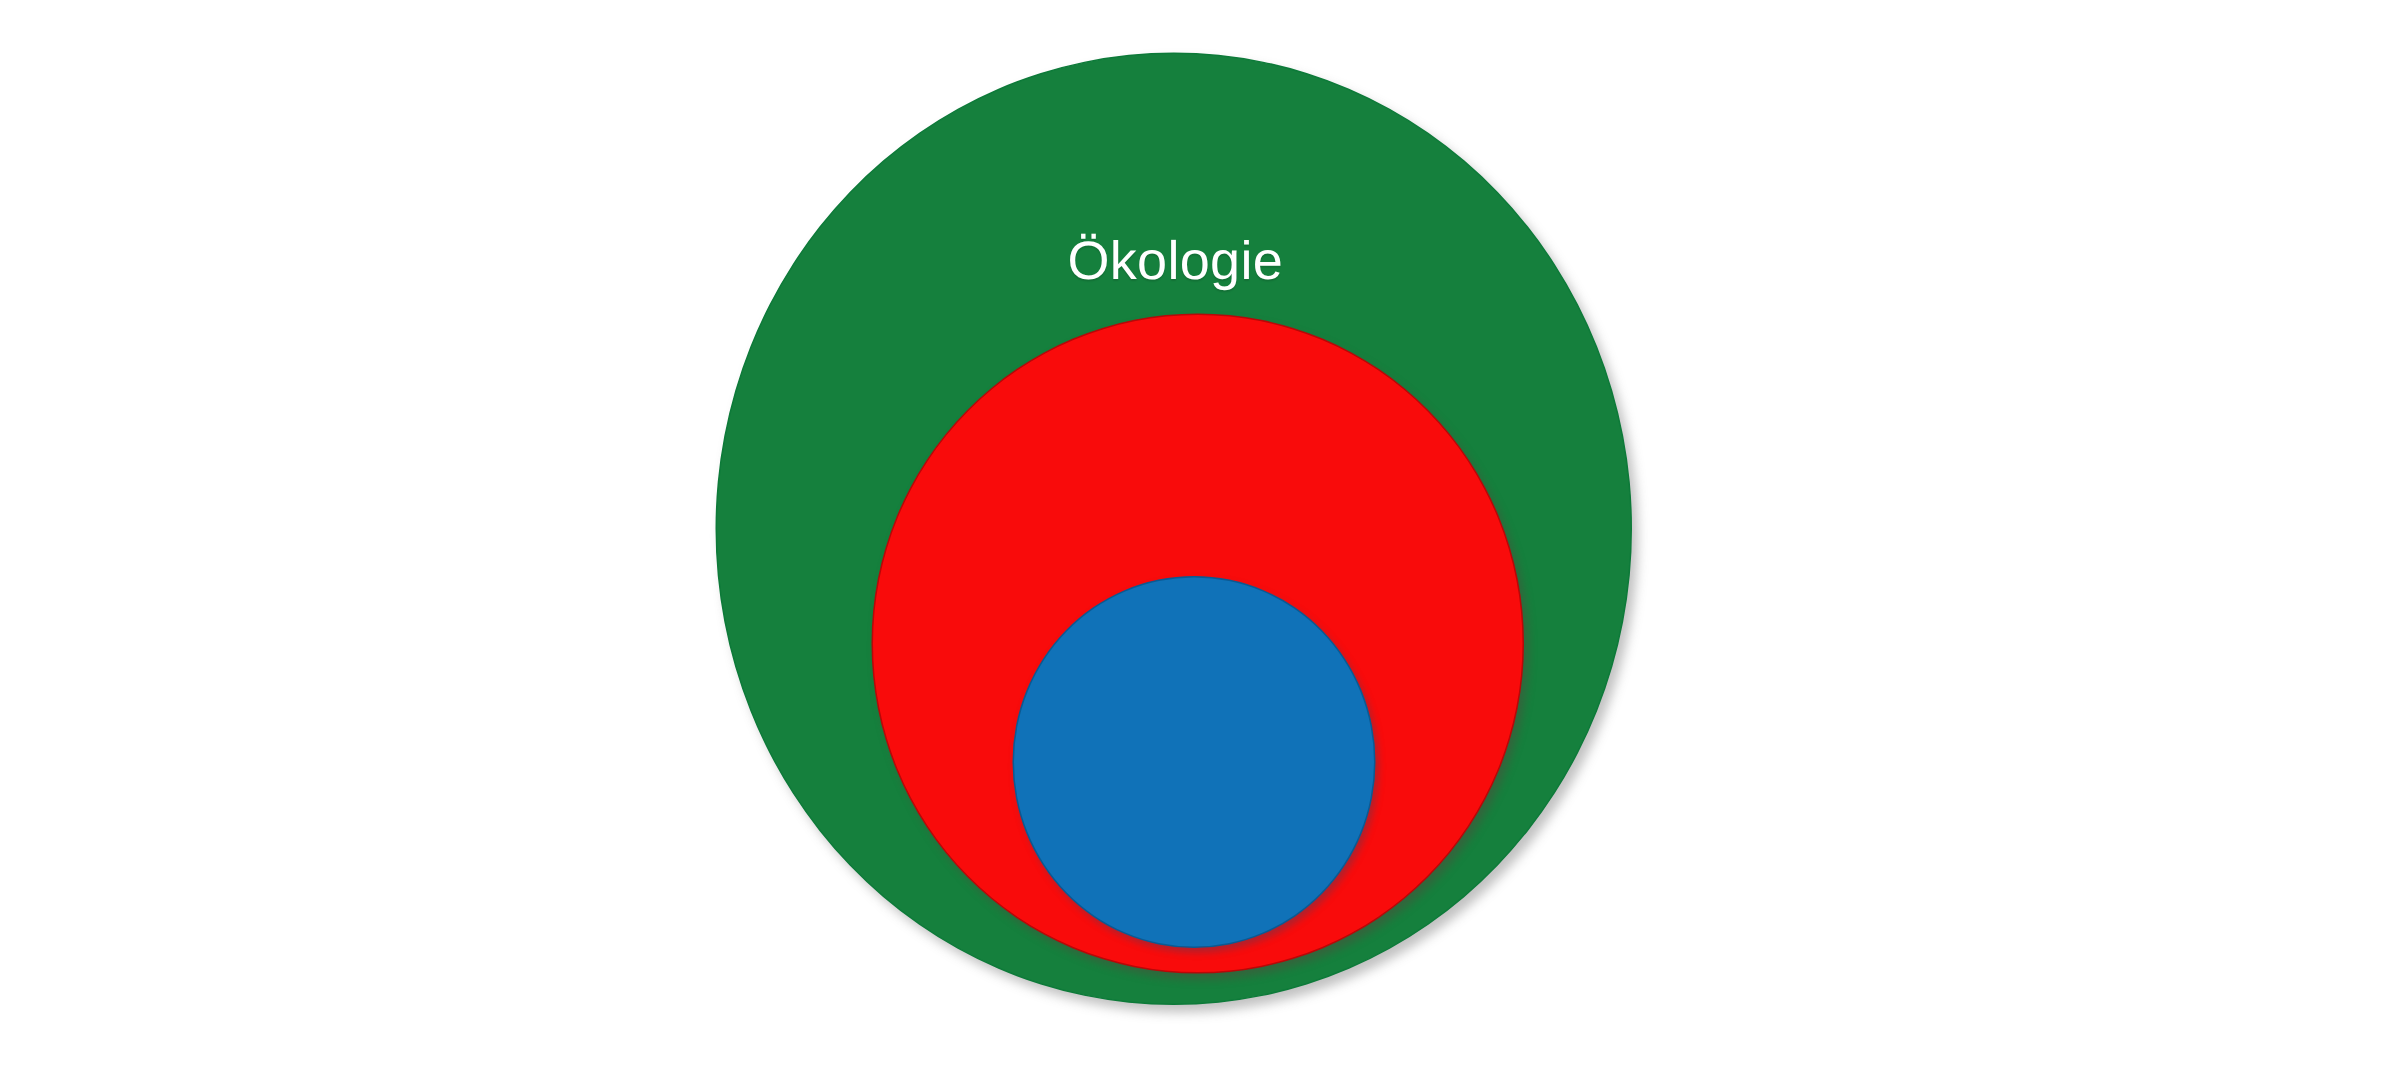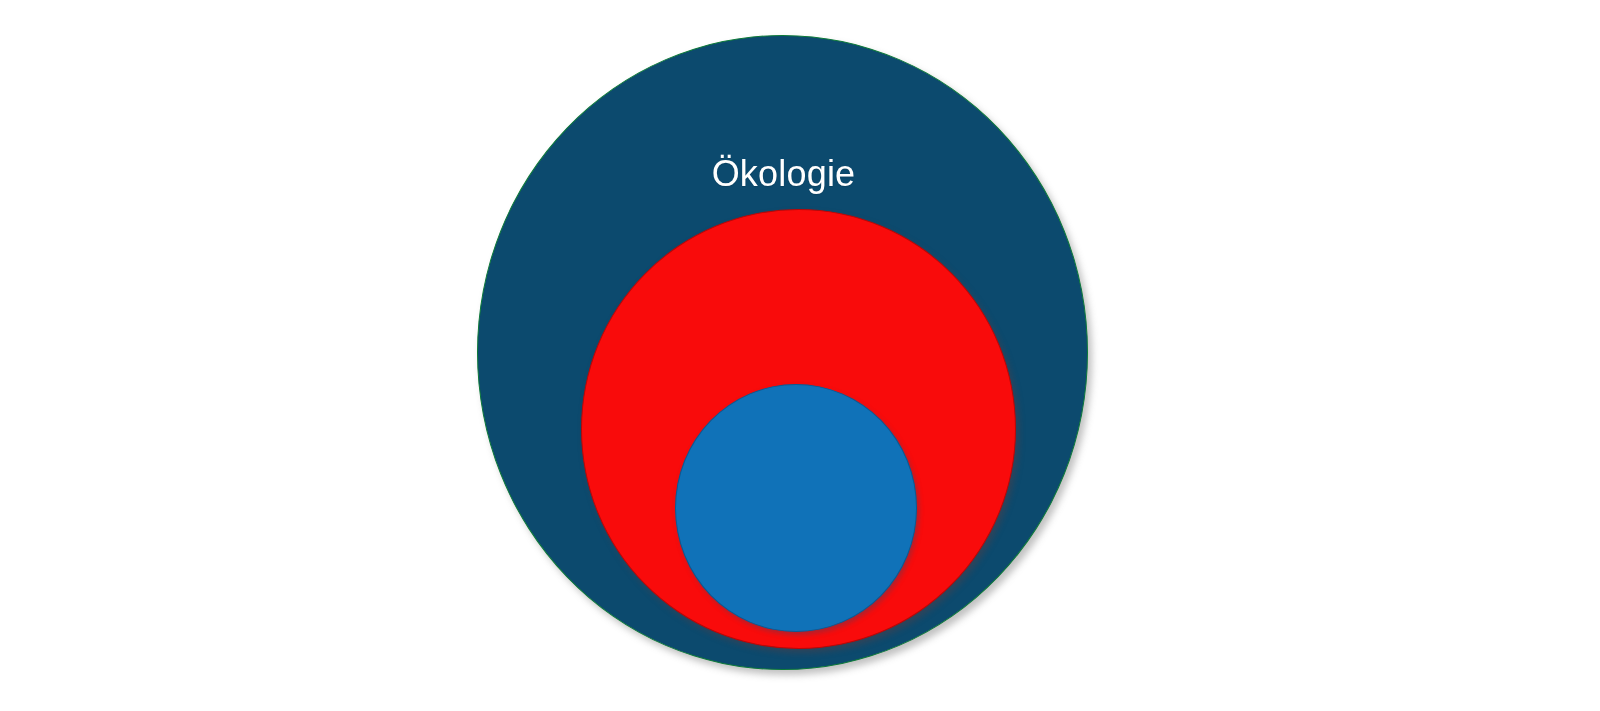--- a/index.html
+++ b/index.html
@@ -91,21 +91,21 @@
     width: 435px;
     top: 276px;
     font-size: 36px;
   }
 </style>
 </head>
 <body>
 
 <div id="diagram-stage" style="background: rgb(255, 255, 255);">
 
-  <div class="ring" id="circle-ecology" style="background: #0c4a6e;">
+  <div class="ring" id="circle-ecology" style="background: #15803d;">
 
     <div class="ring-label" id="label-ecology" style="color: rgb(255, 255, 255);">Ökologie</div>
 
     <div class="ring" id="circle-social" style="left: 103px; top: 173px; background: rgb(249, 11, 11);">
 
       <div class="ring-label" id="label-social" style="color: rgb(255, 255, 255);">Soziales</div>
 
       <div class="ring" id="circle-economy" style="left: 93px; top: 174px; background: rgb(16, 114, 184);">
 
         

